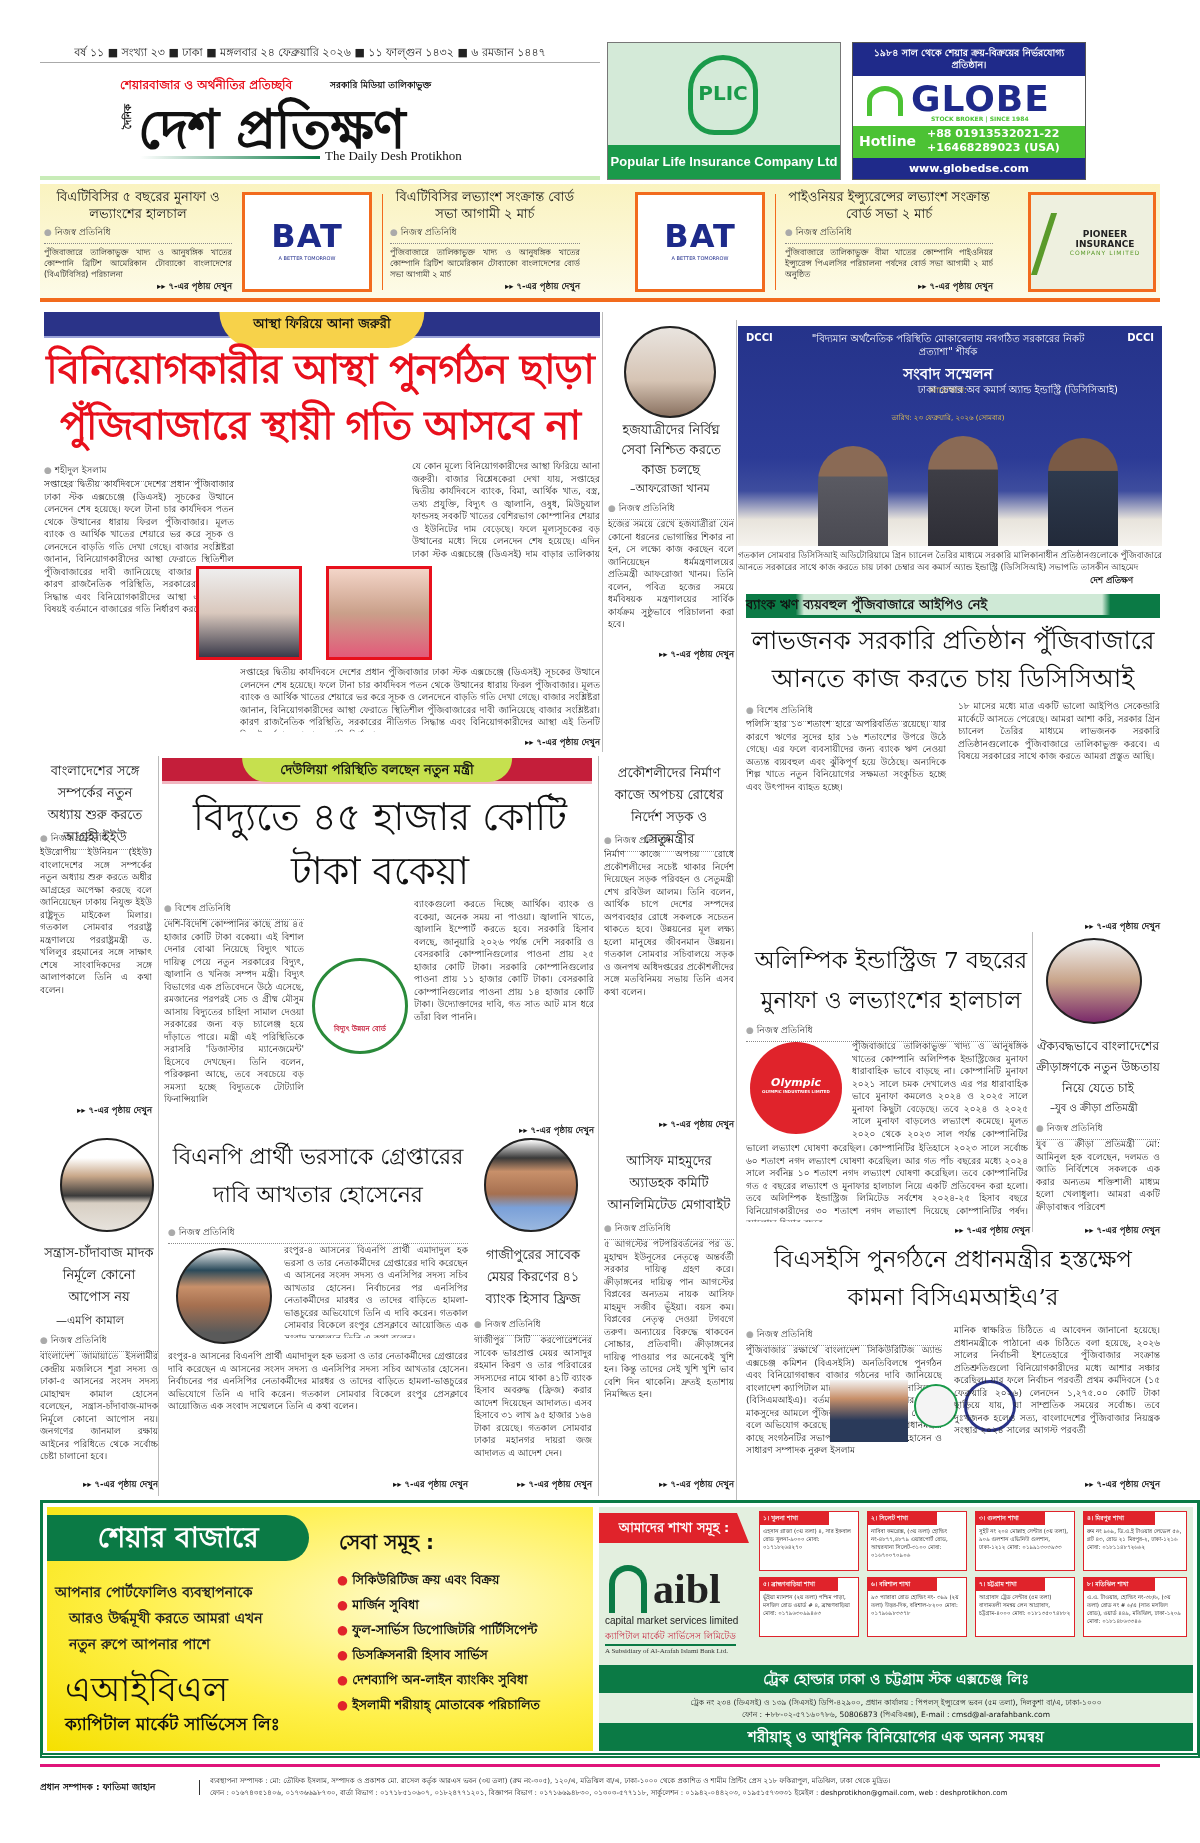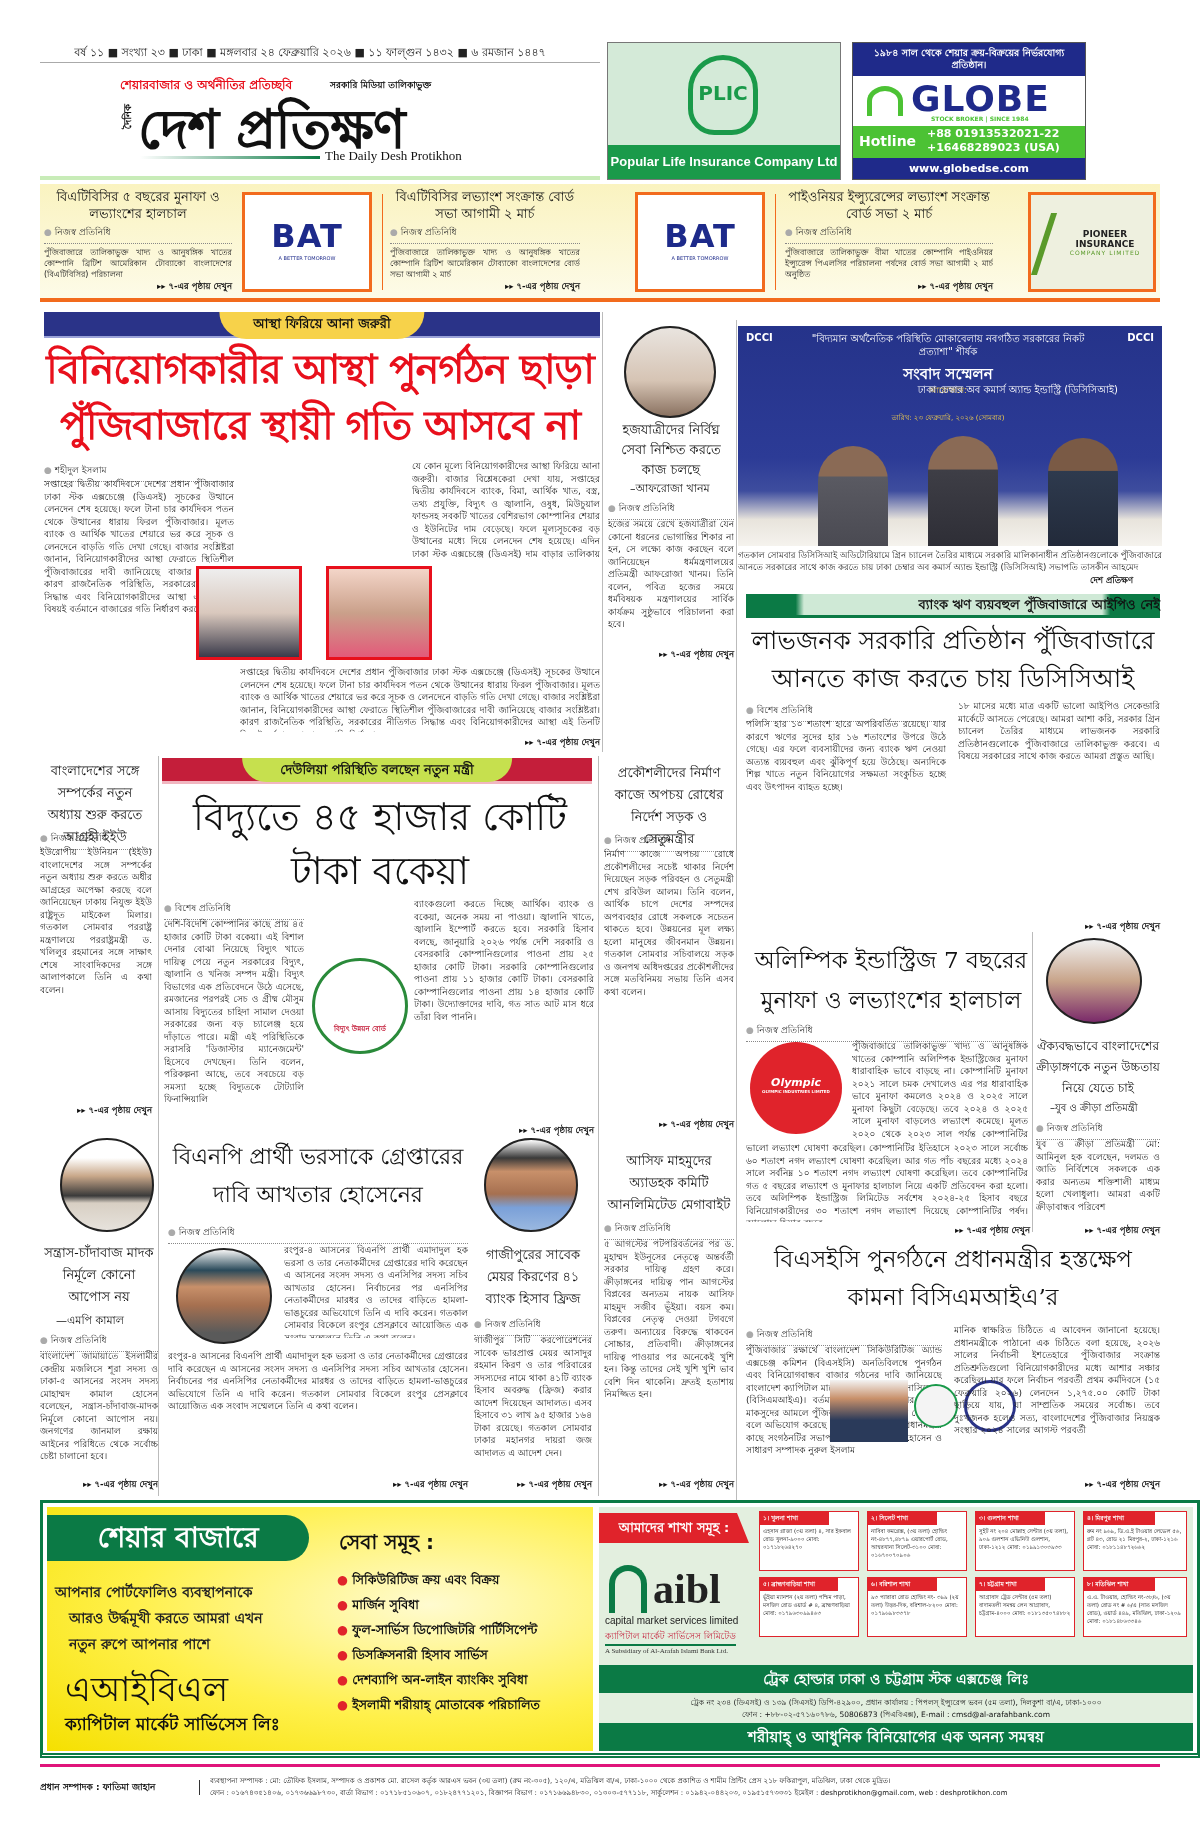--- a/index.html
+++ b/index.html
@@ -83,21 +83,21 @@
     <div class="more">৭-এর পৃষ্ঠায় দেখুন</div>
   </div>
   <div class="abs" style="left:988px;top:8px;width:128px;height:100px;border:3px solid #f26b1d;background:#eef0df;text-align:center">
     <div style="position:absolute;left:10px;top:18px;width:6px;height:62px;background:#5a9a2a;transform:skewX(-18deg)"></div>
     <div style="margin:34px 0 0 26px;font-size:9px;font-weight:bold;color:#222">PIONEER INSURANCE</div>
     <div style="margin-left:26px;font-size:6px;color:#5a9a2a;letter-spacing:1px">COMPANY LIMITED</div>
   </div>
 </div>
 
 <div class="abs" style="left:44px;top:312px;width:556px;height:26px;background:#2a3388;border-bottom:2px solid #9aa2d8">
-  <div style="position:absolute;left:50%;transform:translateX(-50%);top:0;height:27px;padding:0 34px;border-radius:0 0 40px 40px;background:#f7d24a;font-size:13px;font-weight:bold;line-height:24px;white-space:nowrap">আস্থা ফিরিয়ে আনা জরুরী</div>
+  <div style="position:absolute;left:50%;transform:translateX(-50%);top:0;height:36px;padding:0 34px;border-radius:0 0 40px 40px;background:#f7d24a;font-size:13px;font-weight:bold;line-height:24px;white-space:nowrap">আস্থা ফিরিয়ে আনা জরুরী</div>
 </div>
 <div class="abs hl" style="left:40px;top:342px;width:560px;font-size:40px;line-height:54px;color:#e8101c;letter-spacing:-1px;white-space:nowrap">বিনিয়োগকারীর আস্থা পুনর্গঠন ছাড়া</div>
 <div class="abs hl" style="left:40px;top:398px;width:560px;font-size:40px;line-height:54px;color:#e8101c;letter-spacing:-1px;white-space:nowrap">পুঁজিবাজারে স্থায়ী গতি আসবে না</div>
 <div class="abs byline" style="left:44px;top:460px;width:190px">শহীদুল ইসলাম</div>
 <div class="abs txt" style="left:44px;top:478px;width:190px;height:258px;overflow:hidden">সপ্তাহের দ্বিতীয় কার্যদিবসে দেশের প্রধান পুঁজিবাজার ঢাকা স্টক এক্সচেঞ্জে (ডিএসই) সূচকের উত্থানে লেনদেন শেষ হয়েছে। ফলে টানা চার কার্যদিবস পতন থেকে উত্থানের ধারায় ফিরল পুঁজিবাজার। মূলত ব্যাংক ও আর্থিক খাতের শেয়ারে ভর করে সূচক ও লেনদেনে বাড়তি গতি দেখা গেছে। বাজার সংশ্লিষ্টরা জানান, বিনিয়োগকারীদের আস্থা ফেরাতে স্থিতিশীল পুঁজিবাজারের দাবী জানিয়েছে বাজার সংশ্লিষ্টরা। কারণ রাজনৈতিক পরিস্থিতি, সরকারের নীতিগত সিদ্ধান্ত এবং বিনিয়োগকারীদের আস্থা এই তিনটি বিষয়ই বর্তমানে বাজারের গতি নির্ধারণ করছে।</div>
 <div class="abs" style="left:196px;top:566px;width:106px;height:94px;border:3px solid #e8101c;background:linear-gradient(180deg,#eee 0%,#d9c8bd 50%,#3a3a4a 100%)"></div>
 <div class="abs" style="left:326px;top:566px;width:106px;height:94px;border:3px solid #e8101c;background:linear-gradient(180deg,#f3d5c8 0%,#caa08a 50%,#e35a7a 100%)"></div>
 <div class="abs txt" style="left:412px;top:460px;width:188px;height:100px;overflow:hidden">যে কোন মূল্যে বিনিয়োগকারীদের আস্থা ফিরিয়ে আনা জরুরী। বাজার বিশ্লেষকেরা দেখা যায়, সপ্তাহের দ্বিতীয় কার্যদিবসে ব্যাংক, বিমা, আর্থিক খাত, বস্ত্র, তথ্য প্রযুক্তি, বিদ্যুৎ ও জ্বালানি, ওষুধ, মিউচুয়াল ফান্ডসহ সবকটি খাতের বেশিরভাগ কোম্পানির শেয়ার ও ইউনিটের দাম বেড়েছে। ফলে মূল্যসূচকের বড় উত্থানের মধ্যে দিয়ে লেনদেন শেষ হয়েছে। এদিন ঢাকা স্টক এক্সচেঞ্জে (ডিএসই) দাম বাড়ার তালিকায় স্থান পেয়েছে ৩০০ কোম্পানি। ফলে প্রধান মূল্যসূচক বেড়েছে ৬৫ পয়েন্ট।</div>
 <div class="abs txt" style="left:240px;top:666px;width:360px;height:66px;overflow:hidden">সপ্তাহের দ্বিতীয় কার্যদিবসে দেশের প্রধান পুঁজিবাজার ঢাকা স্টক এক্সচেঞ্জে (ডিএসই) সূচকের উত্থানে লেনদেন শেষ হয়েছে। ফলে টানা চার কার্যদিবস পতন থেকে উত্থানের ধারায় ফিরল পুঁজিবাজার। মূলত ব্যাংক ও আর্থিক খাতের শেয়ারে ভর করে সূচক ও লেনদেনে বাড়তি গতি দেখা গেছে। বাজার সংশ্লিষ্টরা জানান, বিনিয়োগকারীদের আস্থা ফেরাতে স্থিতিশীল পুঁজিবাজারের দাবী জানিয়েছে বাজার সংশ্লিষ্টরা। কারণ রাজনৈতিক পরিস্থিতি, সরকারের নীতিগত সিদ্ধান্ত এবং বিনিয়োগকারীদের আস্থা এই তিনটি বিষয়ই বর্তমানে বাজারের গতি নির্ধারণ করছে।</div>
 <div class="abs more" style="left:480px;top:736px;width:120px">৭-এর পৃষ্ঠায় দেখুন</div>
@@ -117,21 +117,21 @@
   <div style="position:absolute;left:60px;top:58px;width:300px;color:#f7d24a;font-size:8px;text-align:center">আয়োজনে:</div>
   <div style="position:absolute;left:40px;top:56px;width:340px;color:#fff;font-size:10px;text-align:right">ঢাকা চেম্বার অব কমার্স অ্যান্ড ইন্ডাস্ট্রি (ডিসিসিআই)</div>
   <div style="position:absolute;left:60px;top:86px;width:300px;color:#f7d24a;font-size:7px;text-align:center">তারিখ: ২৩ ফেব্রুয়ারি, ২০২৬ (সোমবার)</div>
   <div style="position:absolute;left:80px;top:120px;width:70px;height:100px;border-radius:35px 35px 0 0;background:linear-gradient(180deg,#8a6a55 0%,#8a6a55 30%,#5a5a62 31%,#4a4a52 100%)"></div>
   <div style="position:absolute;left:190px;top:110px;width:70px;height:110px;border-radius:35px 35px 0 0;background:linear-gradient(180deg,#8a6a55 0%,#8a6a55 30%,#3e3e46 31%,#2e2e36 100%)"></div>
   <div style="position:absolute;left:310px;top:112px;width:70px;height:108px;border-radius:35px 35px 0 0;background:linear-gradient(180deg,#7a5a45 0%,#7a5a45 30%,#2e3a4e 31%,#222a3a 100%)"></div>
 </div>
 <div class="abs txt" style="left:738px;top:550px;width:424px;font-size:8.5px;line-height:11.5px">গতকাল সোমবার ডিসিসিআই অডিটোরিয়ামে গ্রিন চ্যানেল তৈরির মাধ্যমে সরকারি মালিকানাধীন প্রতিষ্ঠানগুলোকে পুঁজিবাজারে আনতে সরকারের সাথে কাজ করতে চায় ঢাকা চেম্বার অব কমার্স অ্যান্ড ইন্ডাস্ট্রি (ডিসিসিআই) সভাপতি তাসকীন আহমেদ</div>
 <div class="abs" style="left:1090px;top:574px;font-size:8.5px;font-weight:bold">দেশ প্রতিক্ষণ</div>
 <div class="abs" style="left:746px;top:594px;width:414px;height:24px;background:linear-gradient(90deg,#0b7a45 0%,#0b7a45 12%,#cfe9d6 14%,#cfe9d6 86%,#0b7a45 88%);border-bottom:3px solid #0b7a45">
-  <div style="text-align:right;font-size:13px;font-weight:bold;line-height:22px">ব্যাংক ঋণ ব্যয়বহুল পুঁজিবাজারে আইপিও নেই</div>
+  <div style="text-align:left;font-size:13px;font-weight:bold;line-height:22px">ব্যাংক ঋণ ব্যয়বহুল পুঁজিবাজারে আইপিও নেই</div>
 </div>
 <div class="abs hl" style="left:746px;top:622px;width:414px;font-size:25px;line-height:38px;font-weight:normal">লাভজনক সরকারি প্রতিষ্ঠান পুঁজিবাজারে আনতে কাজ করতে চায় ডিসিসিআই</div>
 <div class="abs byline" style="left:746px;top:700px;width:200px">বিশেষ প্রতিনিধি</div>
 <div class="abs txt" style="left:746px;top:718px;width:200px;height:200px;overflow:hidden">পলিসি হার ১০ শতাংশ হারে অপরিবর্তিত রয়েছে। যার কারণে ঋণের সুদের হার ১৬ শতাংশের উপরে উঠে গেছে। এর ফলে ব্যবসায়ীদের জন্য ব্যাংক ঋণ নেওয়া অত্যন্ত ব্যয়বহুল এবং ঝুঁকিপূর্ণ হয়ে উঠেছে। অন্যদিকে শিল্প খাতে নতুন বিনিয়োগের সক্ষমতা সংকুচিত হচ্ছে এবং উৎপাদন ব্যাহত হচ্ছে।</div>
 <div class="abs txt" style="left:958px;top:700px;width:202px;height:218px;overflow:hidden">১৮ মাসের মধ্যে মাত্র একটি ভালো আইপিও সেকেন্ডারি মার্কেটে আসতে পেরেছে। আমরা আশা করি, সরকার গ্রিন চ্যানেল তৈরির মাধ্যমে লাভজনক সরকারি প্রতিষ্ঠানগুলোকে পুঁজিবাজারে তালিকাভুক্ত করবে। এ বিষয়ে সরকারের সাথে কাজ করতে আমরা প্রস্তুত আছি।</div>
 <div class="abs more" style="left:1040px;top:920px;width:120px">৭-এর পৃষ্ঠায় দেখুন</div>
 
 <div class="abs hl" style="left:40px;top:760px;width:110px;font-size:13px;line-height:22px;font-weight:normal">বাংলাদেশের সঙ্গে সম্পর্কের নতুন অধ্যায় শুরু করতে আগ্রহী ইইউ</div>
 <div class="abs byline" style="left:40px;top:828px;width:112px">নিজস্ব প্রতিনিধি</div>
 <div class="abs txt" style="left:40px;top:846px;width:112px;height:256px;overflow:hidden">ইউরোপীয় ইউনিয়ন (ইইউ) বাংলাদেশের সঙ্গে সম্পর্কের নতুন অধ্যায় শুরু করতে অধীর আগ্রহের অপেক্ষা করছে বলে জানিয়েছেন ঢাকায় নিযুক্ত ইইউ রাষ্ট্রদূত মাইকেল মিলার। গতকাল সোমবার পররাষ্ট্র মন্ত্রণালয়ে পররাষ্ট্রমন্ত্রী ড. খলিলুর রহমানের সঙ্গে সাক্ষাৎ শেষে সাংবাদিকদের সঙ্গে আলাপকালে তিনি এ কথা বলেন।</div>

